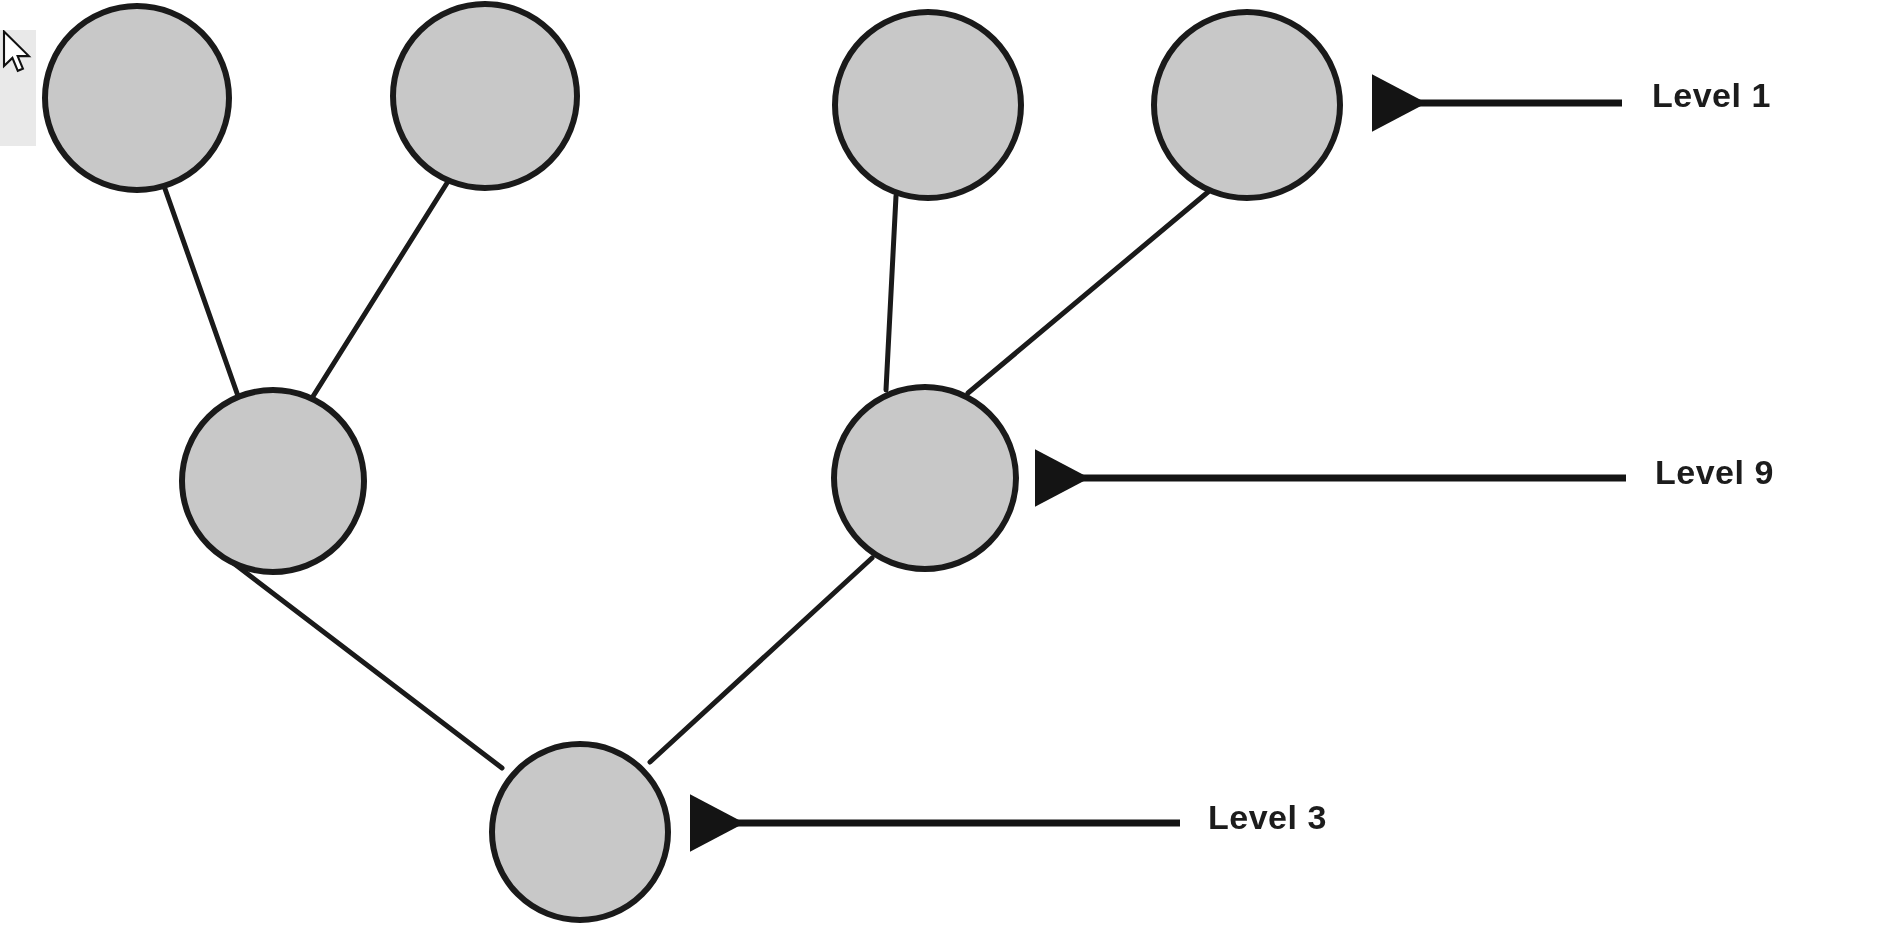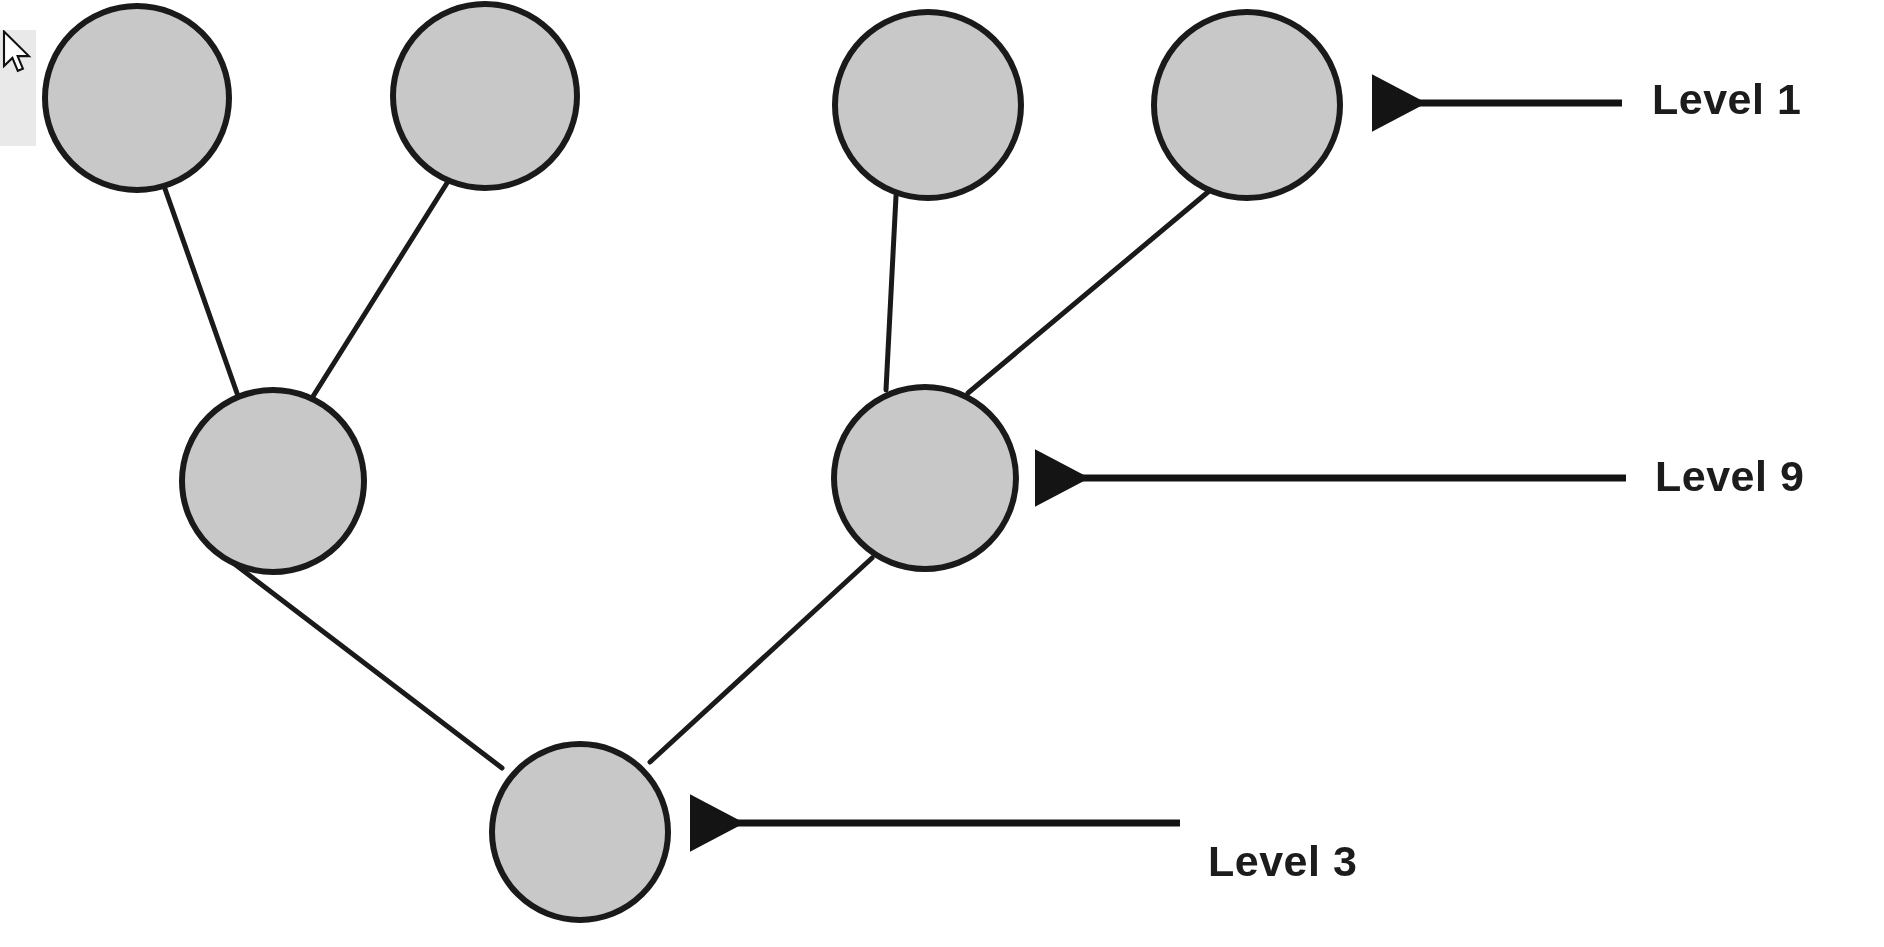--- a/index.html
+++ b/index.html
@@ -23,29 +23,29 @@
     left: 0;
     top: 0;
     width: 1884px;
     height: 947px;
     display: block;
   }
   .level-label {
     position: absolute;
     font-family: "Liberation Sans", sans-serif;
     font-weight: bold;
-    font-size: 43px;
+    font-size: 34px;
     letter-spacing: 0.5px;
     color: #1c1c1c;
     white-space: nowrap;
     line-height: 1;
   }
   #label-level-1 { left: 1652px; top: 78px; }
   #label-level-2 { left: 1655px; top: 455px; }
-  #label-level-3 { left: 1208px; top: 800px; margin-top: 40px; }
+  #label-level-3 { left: 1208px; top: 800px; }
 
   #cursor-layer {
     position: absolute;
     left: 0px;
     top: 18px;
     width: 40px;
     height: 118px;
     pointer-events: none;
   }
   #cursor-backdrop {

